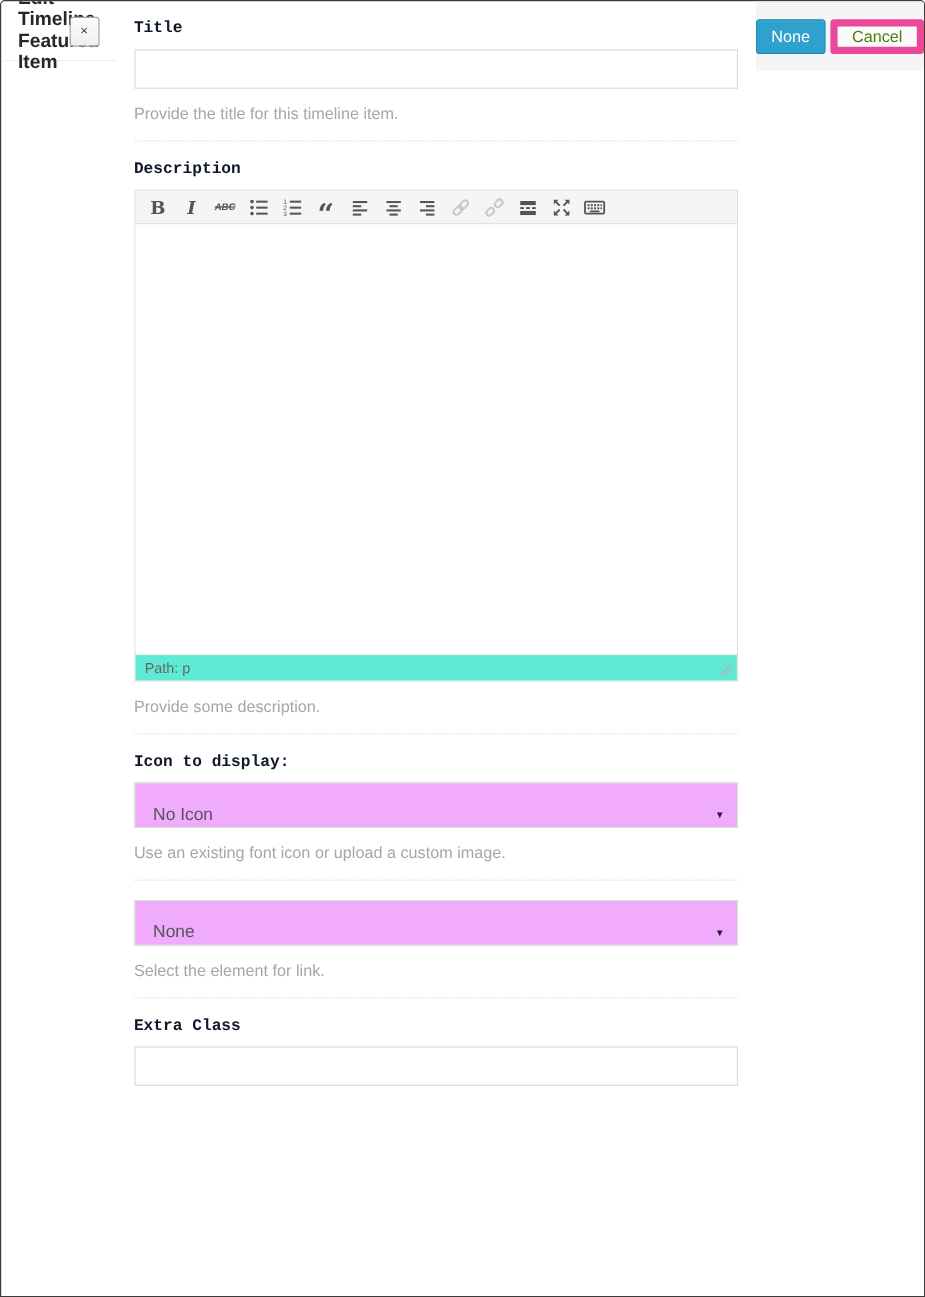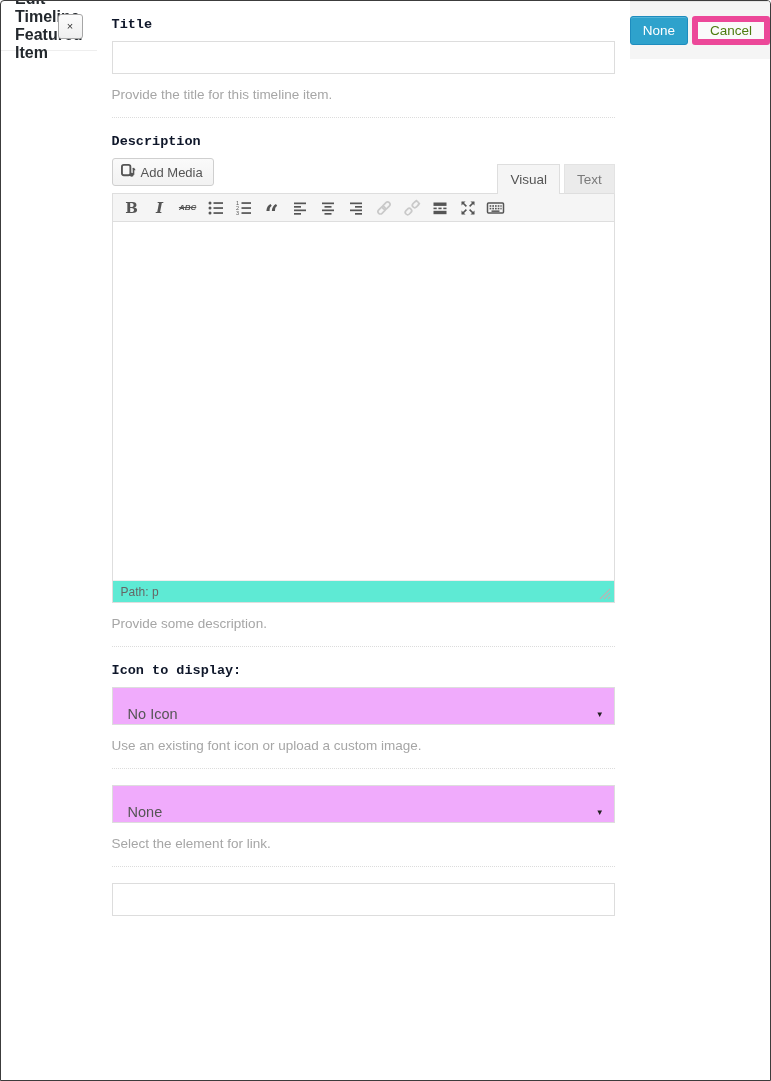--- a/index.html
+++ b/index.html
@@ -148,37 +148,20 @@
 
     
     <div class="field-label">Title</div>
     <input class="text-input" type="text" value="" style="">
     <div class="help-text">Provide the title for this timeline item.</div>
     <div class="divider"></div>
 
     
     <div class="field-label">Description</div>
 
-    <div class="media-tab-row">
-      <div class="add-media-btn">
-        <span>
-          <svg width="15" height="15" viewBox="0 0 16 16">
-            <rect x="1" y="2" width="9" height="11" rx="2" fill="none" stroke="#555" stroke-width="2"></rect>
-            <circle cx="11.4" cy="12.6" r="2.1" fill="#555"></circle>
-            <rect x="12.5" y="5.2" width="1.7" height="7.4" fill="#555"></rect>
-            <path d="M12.5 5.2 q3 .4 3 2.6 l-1.4 0 q0 -1 -1.6 -1.2 z" fill="#555"></path>
-          </svg>
-        </span>
-        <span>Add Media</span>
-      </div>
-      <div class="editor-tabs">
-        <div class="editor-tab active">Visual</div>
-        <div class="editor-tab inactive">Text</div>
-      </div>
-    </div>
 
     <div class="editor-wrap">
       <div class="editor-toolbar">
 
         <div class="tb-btn">
           <span class="tb-glyph-b">B</span>
         </div>
         <div class="tb-btn">
           <span class="tb-glyph-i">I</span>
         </div>
@@ -312,20 +295,21 @@
 
     
     <div class="select-box">
       <span>None</span>
       <span class="select-arrow">▼</span>
     </div>
     <div class="help-text">Select the element for link.</div>
     <div class="divider"></div>
 
     
+    <div class="field-label">Extra Class</div>
     <input class="text-input" type="text" value="" style="">
     
 
   </div>
 
   <div class="modal-footer">
     <button class="btn btn-primary">None</button>
     <button class="btn btn-secondary">Cancel</button>
   </div>
 

